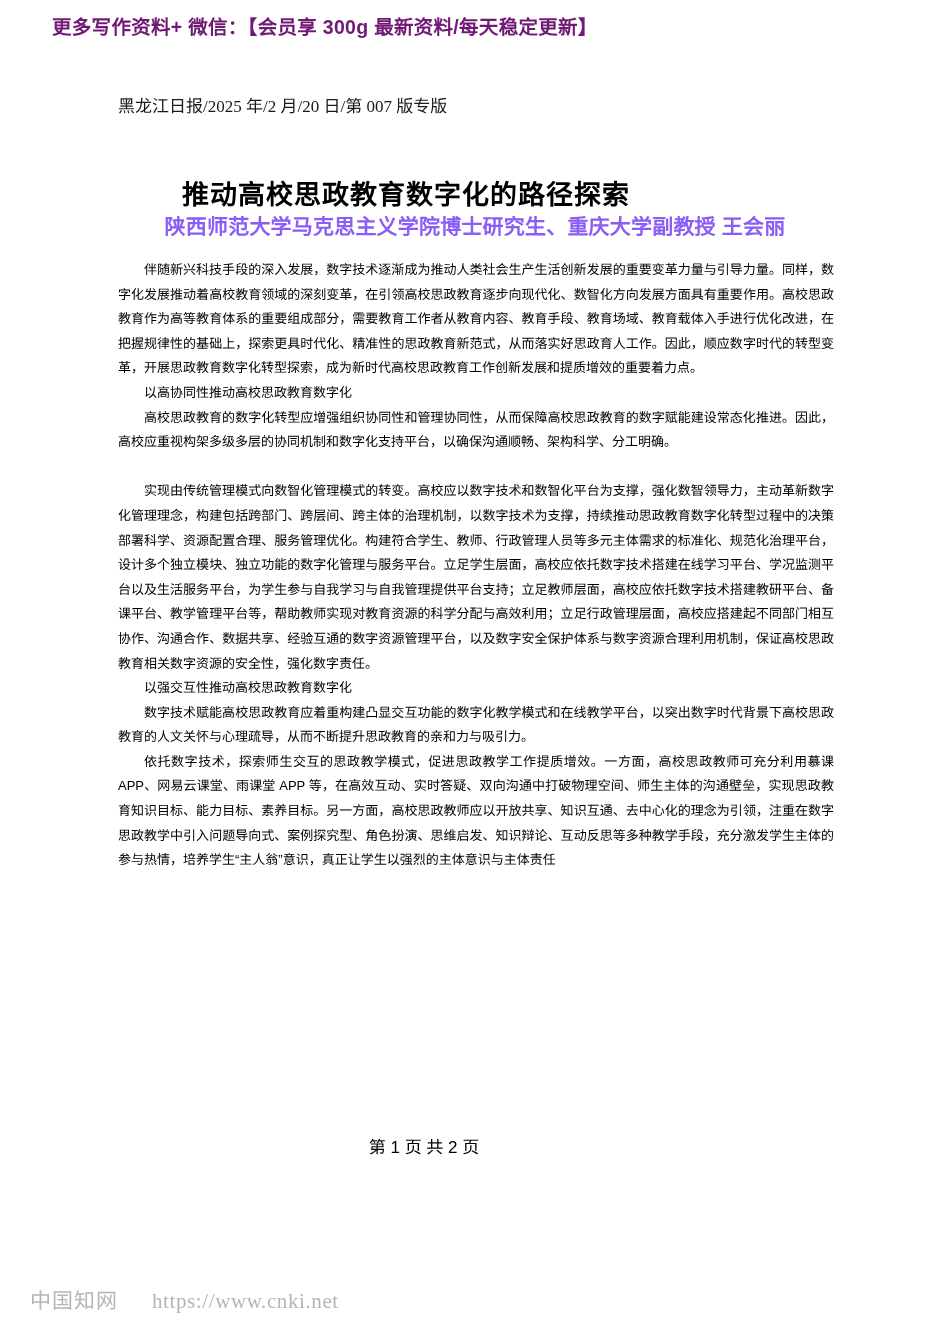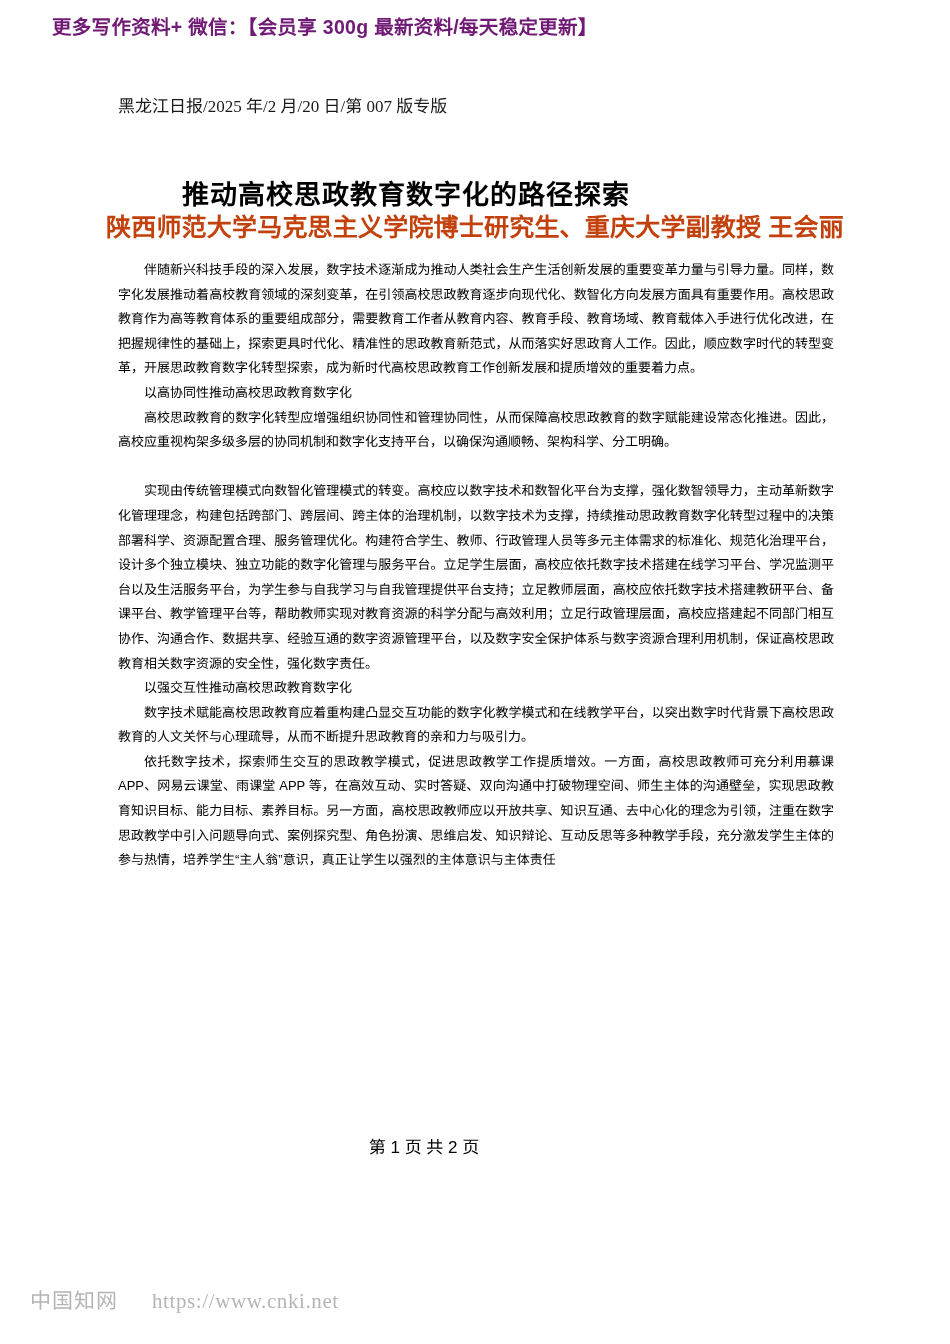--- a/index.html
+++ b/index.html
@@ -65,23 +65,23 @@
 
   
   .doc-byline {
     position: absolute;
     left: 0;
     top: 213px;
     width: 950px;
     text-align: center;
     font-family: "Liberation Sans", "DejaVu Sans", sans-serif;
     font-weight: bold;
-    font-size: 25px;
+    font-size: 21px;
     line-height: 28px;
-    color: #c2410c;
+    color: #8b5cf6;
     letter-spacing: 0.2px;
   }
 
   
   .article-body {
     position: absolute;
     left: 118px;
     top: 258px;
     width: 716px;
     font-family: "Liberation Sans", "DejaVu Sans", sans-serif;

